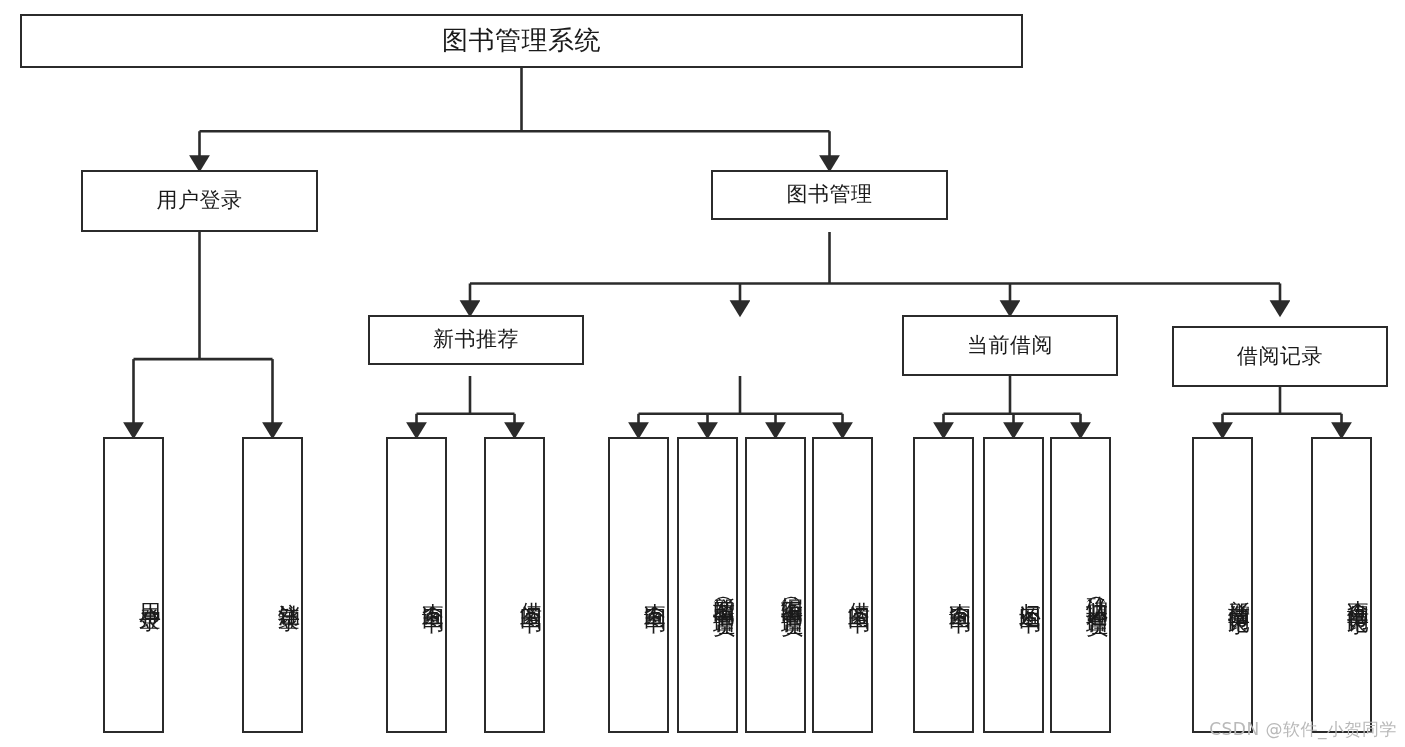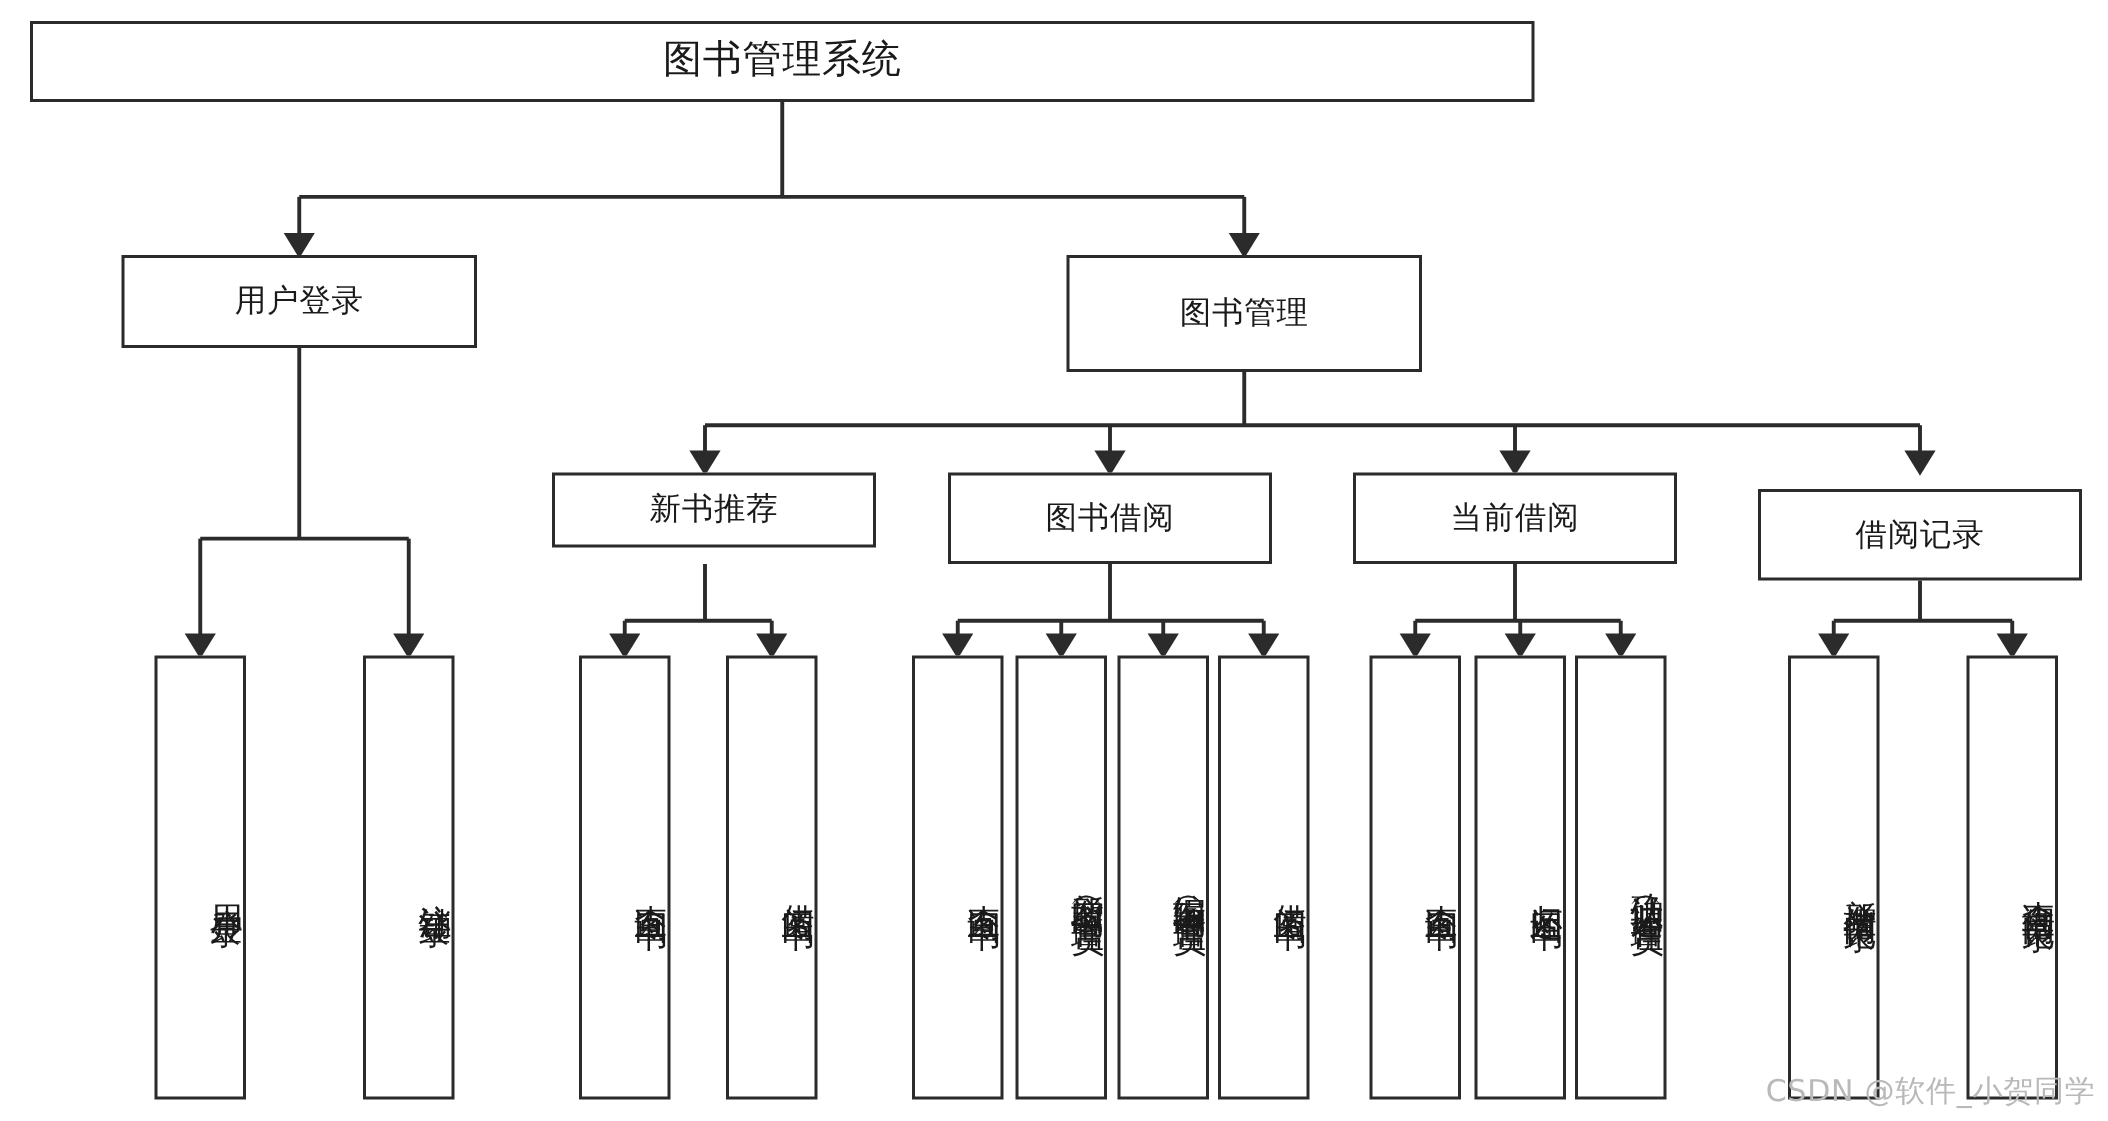--- a/index.html
+++ b/index.html
@@ -56,21 +56,21 @@
   }
   .node.vert .vlabel {
     writing-mode: vertical-rl;
     text-orientation: upright;
     display: block;
   }
   .watermark {
     position: absolute;
     right: 8px;
     bottom: 6px;
-    font-size: 20px;
+    font-size: 17px;
     color: #b9b9b9;
     letter-spacing: 0.5px;
     white-space: nowrap;
   }
 </style>
 </head>
 <body>
 
 <div id="canvas">
 
@@ -117,29 +117,26 @@
       </g>
   </svg>
 
   <div class="node root horiz" style="left: 20px; top: 14px; width: 1003px; height: 54px;">
     <span>图书管理系统</span>
   </div>
 
   <div class="node horiz" style="left: 81px; top: 170px; width: 237px; height: 62px;">
     <span>用户登录</span>
   </div>
-  <div class="node horiz" style="left: 711px; top: 170px; width: 237px; height: 78px;">
+  <div class="node horiz" style="left: 711px; top: 170px; width: 237px; height: 50px;">
     <span>图书管理</span>
   </div>
 
   <div class="node horiz" style="left: 368px; top: 315px; width: 216px; height: 50px;">
     <span>新书推荐</span>
-  </div>
-  <div class="node horiz" style="left: 632px; top: 315px; width: 216px; height: 61px;">
-    <span>图书借阅</span>
   </div>
   <div class="node horiz" style="left: 902px; top: 315px; width: 216px; height: 61px;">
     <span>当前借阅</span>
   </div>
   <div class="node horiz" style="left: 1172px; top: 315px; width: 216px; height: 61px; margin-top: 11px;">
     <span>借阅记录</span>
   </div>
 
   <div class="node vert" style="left: 103px; top: 437px; width: 61px; height: 296px;">
     <span class="vlabel">用户登录</span>

